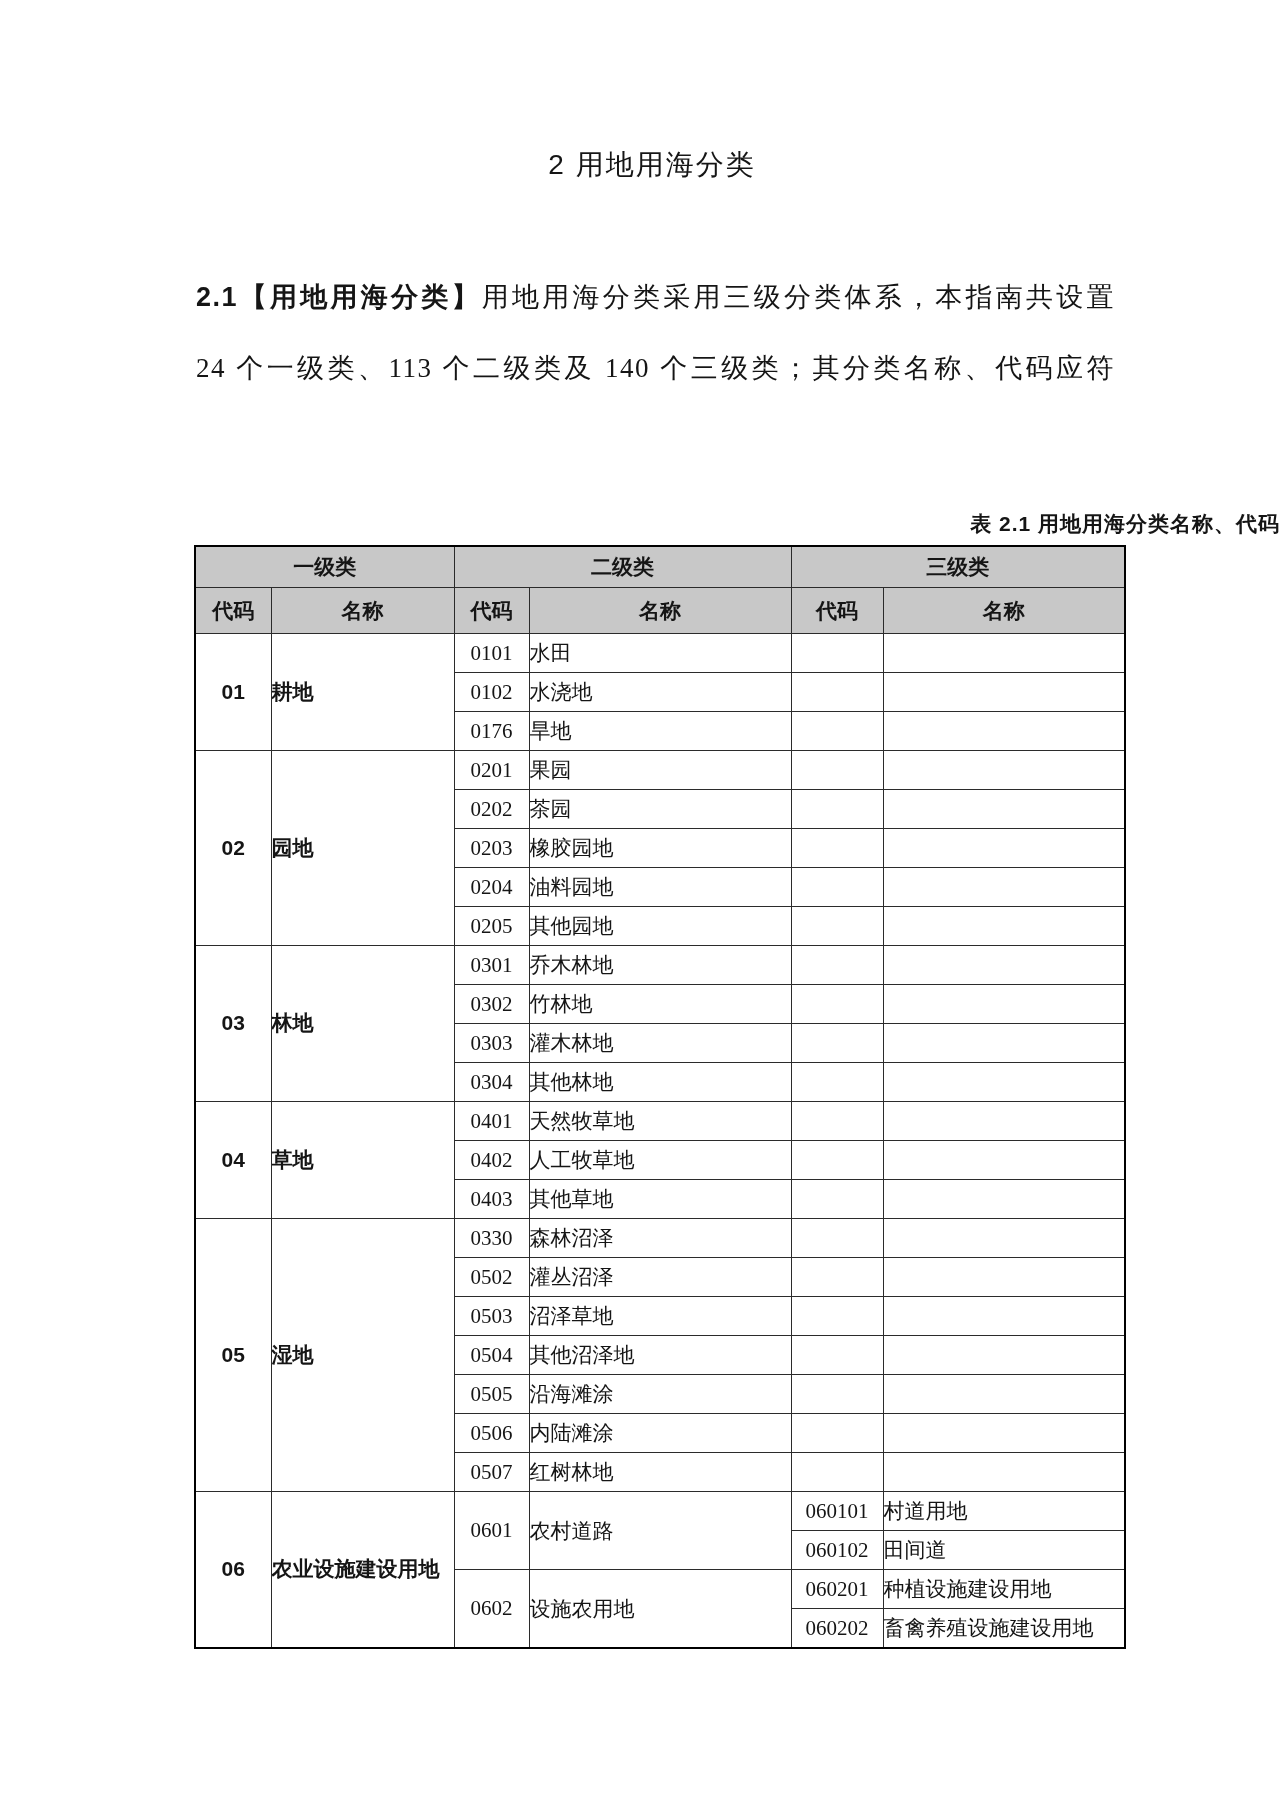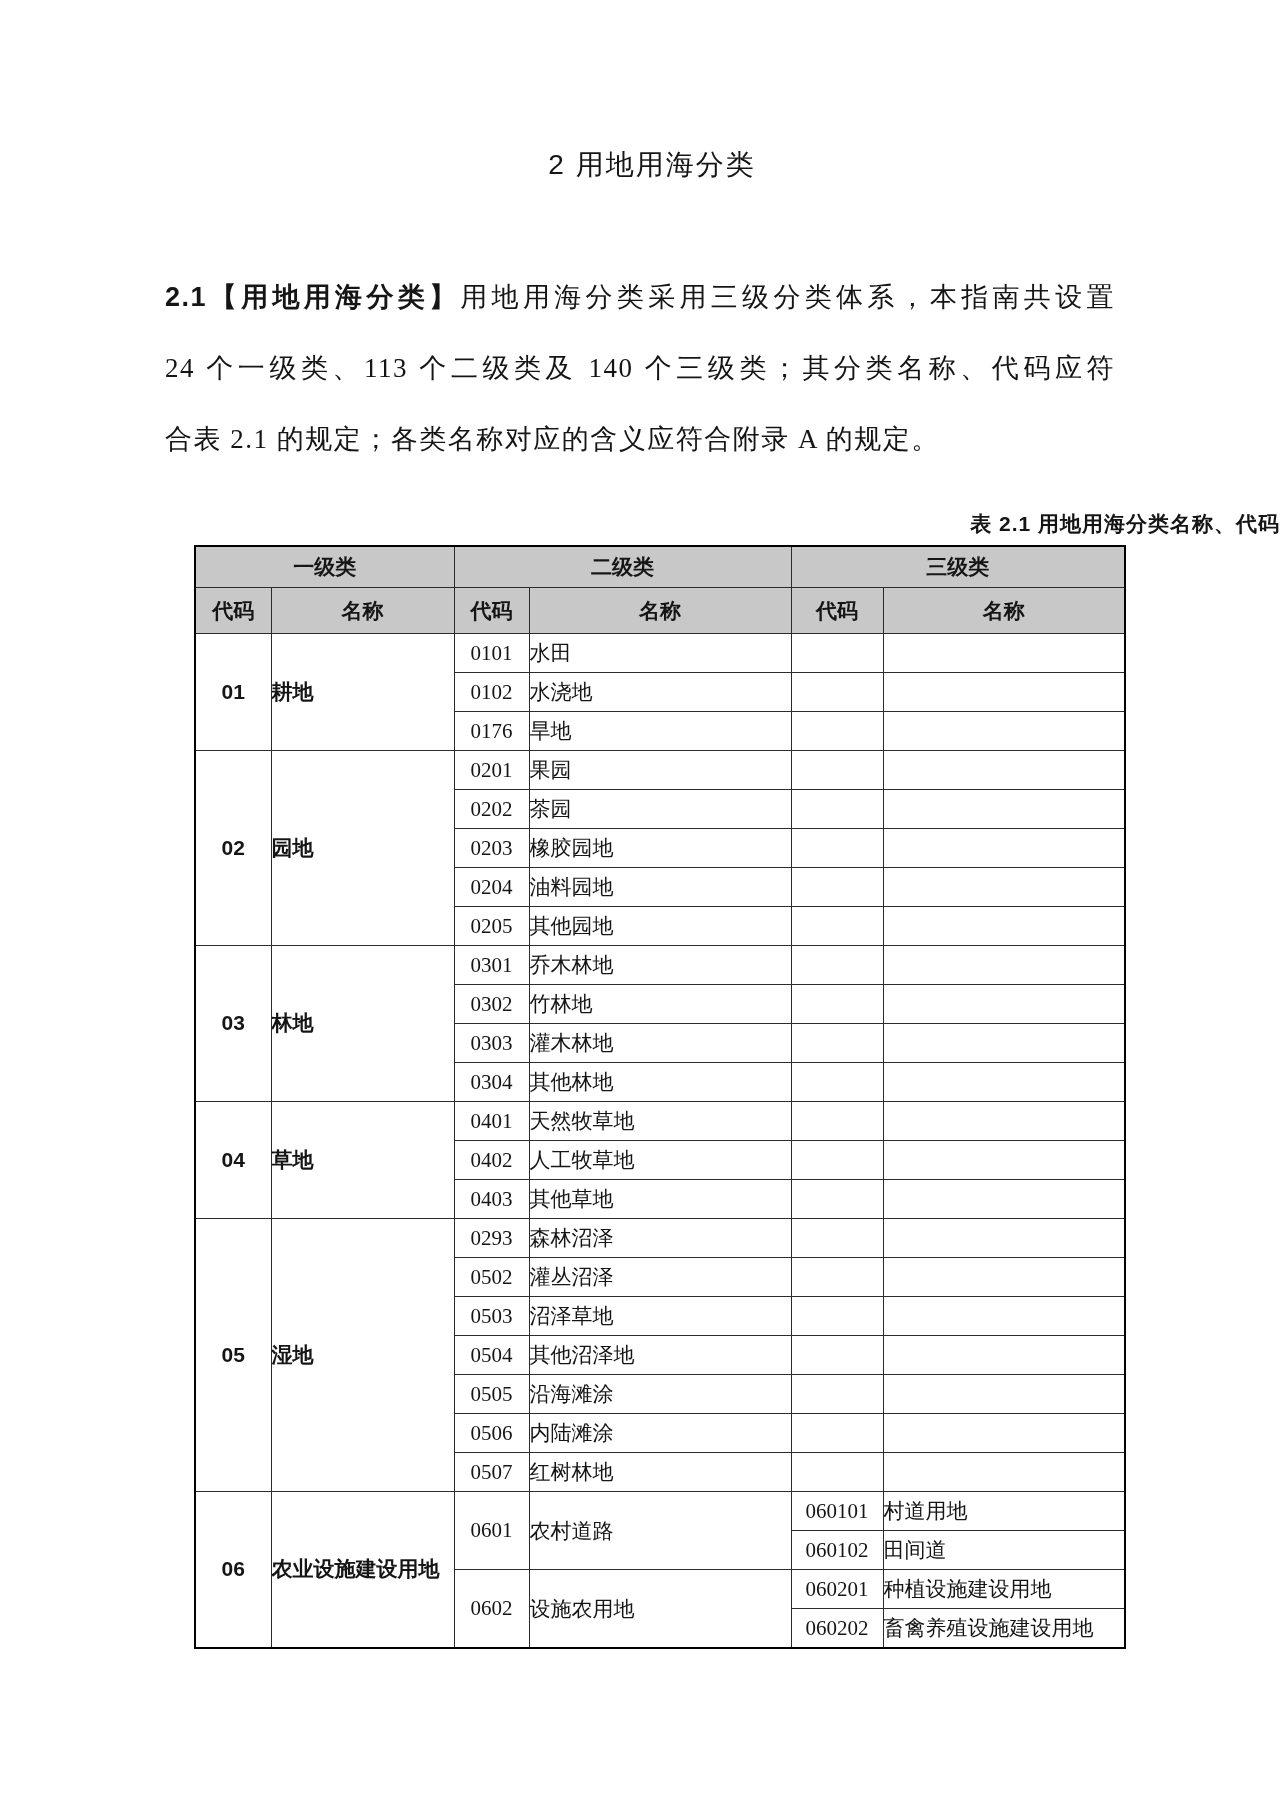--- a/index.html
+++ b/index.html
@@ -35,20 +35,21 @@
     letter-spacing:1.5px;
   }
   .para-line{
     height:71px;line-height:71px;
     white-space:nowrap;
   }
   .para-line.justified{
     text-align:justify;
     text-align-last:justify;
     white-space:normal;
+    margin-left:31px;
   }
   .para-lead{
     font-family:var(--sans);
     font-weight:bold;
   }
 
   .table-caption{
     position:absolute;left:0;top:510px;width:100%;
     text-align:right;
     font-family:var(--sans);
@@ -111,21 +112,20 @@
 </head>
 <body>
 
 <div class="page">
 
   <h1 class="doc-title">2 用地用海分类</h1>
 
   <div class="para">
     <div class="para-line justified"><span class="para-lead">2.1【用地用海分类】</span><span>用地用海分类采用三级分类体系，本指南共设置</span></div>
     <div class="para-line justified">24 个一级类、113 个二级类及 140 个三级类；其分类名称、代码应符</div>
-    <div class="para-line">合表 2.1 的规定；各类名称对应的含义应符合附录 A 的规定。</div>
   </div>
 
   <div class="table-caption">表 2.1 用地用海分类名称、代码</div>
 
   <table class="cls">
     <colgroup>
       <col style="width:76px">
         <col style="width:183px">
       <col style="width:75px">
         <col style="width:262px">
@@ -242,21 +242,21 @@
         </tr>
         <tr>
           <td class="code-cell" rowspan="1">0403</td>
           <td class="name-cell" rowspan="1">其他草地</td>
           <td class="code-cell"></td>
           <td class="name-cell"></td>
         </tr>
         <tr>
           <td class="code-cell l1-cell" rowspan="7">05</td>
           <td class="name-cell l1-cell" rowspan="7">湿地</td>
-          <td class="code-cell" rowspan="1">0293</td>
+          <td class="code-cell" rowspan="1">0330</td>
           <td class="name-cell" rowspan="1">森林沼泽</td>
           <td class="code-cell"></td>
           <td class="name-cell"></td>
         </tr>
         <tr>
           <td class="code-cell" rowspan="1">0502</td>
           <td class="name-cell" rowspan="1">灌丛沼泽</td>
           <td class="code-cell"></td>
           <td class="name-cell"></td>
         </tr>

